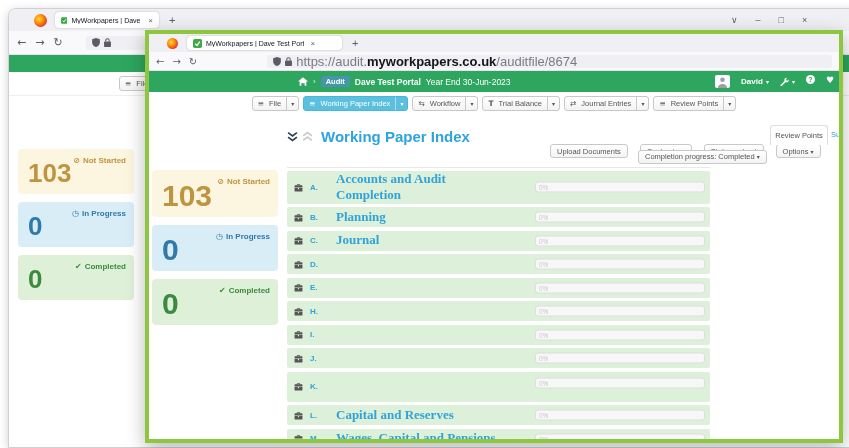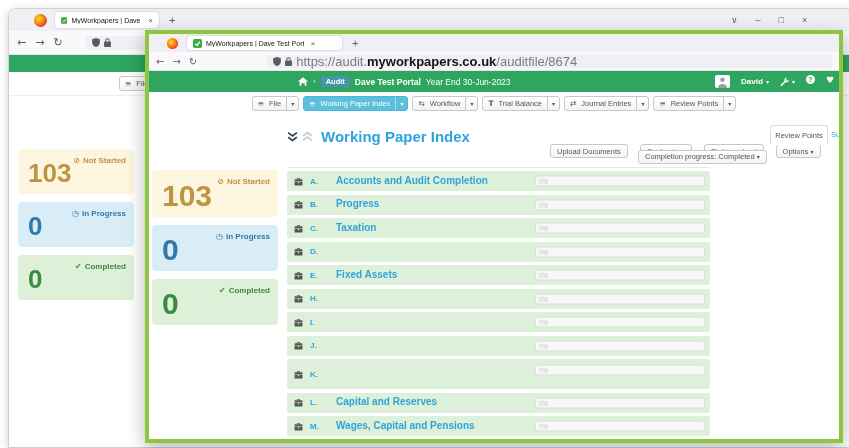--- a/index.html
+++ b/index.html
@@ -64,21 +64,21 @@
   .stat-ic { font-size:8px; font-family:"DejaVu Sans", sans-serif; }
   .st-ns { background:#fcf6e1; } .st-ns .stat-num,.st-ns .stat-lab { color:#bf9440; }
   .st-ip { background:#d9edf7; } .st-ip .stat-num,.st-ip .stat-lab { color:#3079a8; }
   .st-cp { background:#dff0d8; } .st-cp .stat-num,.st-cp .stat-lab { color:#3c8a3f; }
 
   .sect-list { display:flex; flex-direction:column; gap:3.5px; border-top:1px solid #e8e8e8;
     padding-top:3px; }
   .sect-row { position:relative; display:flex; align-items:center; min-height:20px;
     background:#ddf0d9; border-radius:2px; padding-left:7px; }
   .sect-letter { width:26px; margin-left:7px; font-size:8px; font-weight:bold; color:#31a3d9; }
-  .sect-title { width:160px; font-size:10px; font-weight:bold; color:#31a3d9; line-height:1.25; }
+  .sect-title { width:160px; font-size:13px; font-weight:bold; color:#31a3d9; line-height:1.25;font-family:Liberation Serif, serif; }
   .pbar { position:absolute; left:248px; top:50%; transform:translateY(-50%); width:170px;
     height:11px; background:#f7f7f7; border:1px solid #ddd; border-radius:3px;
     display:flex; align-items:center; }
   .pbar span { font-size:6.5px; color:#c9c9c9; padding-left:3px; }
 
   .rp-tab { position:absolute; background:#fff; border:1px solid #ddd; border-bottom:none;
     border-radius:3px 3px 0 0; font-size:7.5px; color:#555; display:flex; align-items:center;
     justify-content:center; }
 </style>
 </head>
@@ -325,53 +325,52 @@
           <span class="pbar">
               <span>0%</span>
             </span>
         </div>
 
         <div class="sect-row">
           <svg width="9" height="9" viewBox="0 0 16 16">
               <path fill="#555" d="M6 2h4a1 1 0 0 1 1 1v1h3a1 1 0 0 1 1 1v3H1V5a1 1 0 0 1 1-1h3V3a1 1 0 0 1 1-1zm0 2h4V3.5H6V4zM1 9h6v2h2V9h6v5a1 1 0 0 1-1 1H2a1 1 0 0 1-1-1V9z"></path>
             </svg>
           <span class="sect-letter">B.</span>
-          <span class="sect-title">Progress</span>
+          <span class="sect-title">Planning</span>
           <span class="pbar">
               <span>0%</span>
             </span>
         </div>
 
         <div class="sect-row">
           <svg width="9" height="9" viewBox="0 0 16 16">
               <path fill="#555" d="M6 2h4a1 1 0 0 1 1 1v1h3a1 1 0 0 1 1 1v3H1V5a1 1 0 0 1 1-1h3V3a1 1 0 0 1 1-1zm0 2h4V3.5H6V4zM1 9h6v2h2V9h6v5a1 1 0 0 1-1 1H2a1 1 0 0 1-1-1V9z"></path>
             </svg>
           <span class="sect-letter">C.</span>
-          <span class="sect-title">Taxation</span>
+          <span class="sect-title">Journal</span>
           <span class="pbar">
               <span>0%</span>
             </span>
         </div>
 
         <div class="sect-row">
           <svg width="9" height="9" viewBox="0 0 16 16">
               <path fill="#555" d="M6 2h4a1 1 0 0 1 1 1v1h3a1 1 0 0 1 1 1v3H1V5a1 1 0 0 1 1-1h3V3a1 1 0 0 1 1-1zm0 2h4V3.5H6V4zM1 9h6v2h2V9h6v5a1 1 0 0 1-1 1H2a1 1 0 0 1-1-1V9z"></path>
             </svg>
           <span class="sect-letter">D.</span>
           <span class="pbar">
               <span>0%</span>
             </span>
         </div>
 
         <div class="sect-row">
           <svg width="9" height="9" viewBox="0 0 16 16">
               <path fill="#555" d="M6 2h4a1 1 0 0 1 1 1v1h3a1 1 0 0 1 1 1v3H1V5a1 1 0 0 1 1-1h3V3a1 1 0 0 1 1-1zm0 2h4V3.5H6V4zM1 9h6v2h2V9h6v5a1 1 0 0 1-1 1H2a1 1 0 0 1-1-1V9z"></path>
             </svg>
           <span class="sect-letter">E.</span>
-          <span class="sect-title">Fixed Assets</span>
           <span class="pbar">
               <span>0%</span>
             </span>
         </div>
 
         <div class="sect-row">
           <svg width="9" height="9" viewBox="0 0 16 16">
               <path fill="#555" d="M6 2h4a1 1 0 0 1 1 1v1h3a1 1 0 0 1 1 1v3H1V5a1 1 0 0 1 1-1h3V3a1 1 0 0 1 1-1zm0 2h4V3.5H6V4zM1 9h6v2h2V9h6v5a1 1 0 0 1-1 1H2a1 1 0 0 1-1-1V9z"></path>
             </svg>
           <span class="sect-letter">H.</span>

